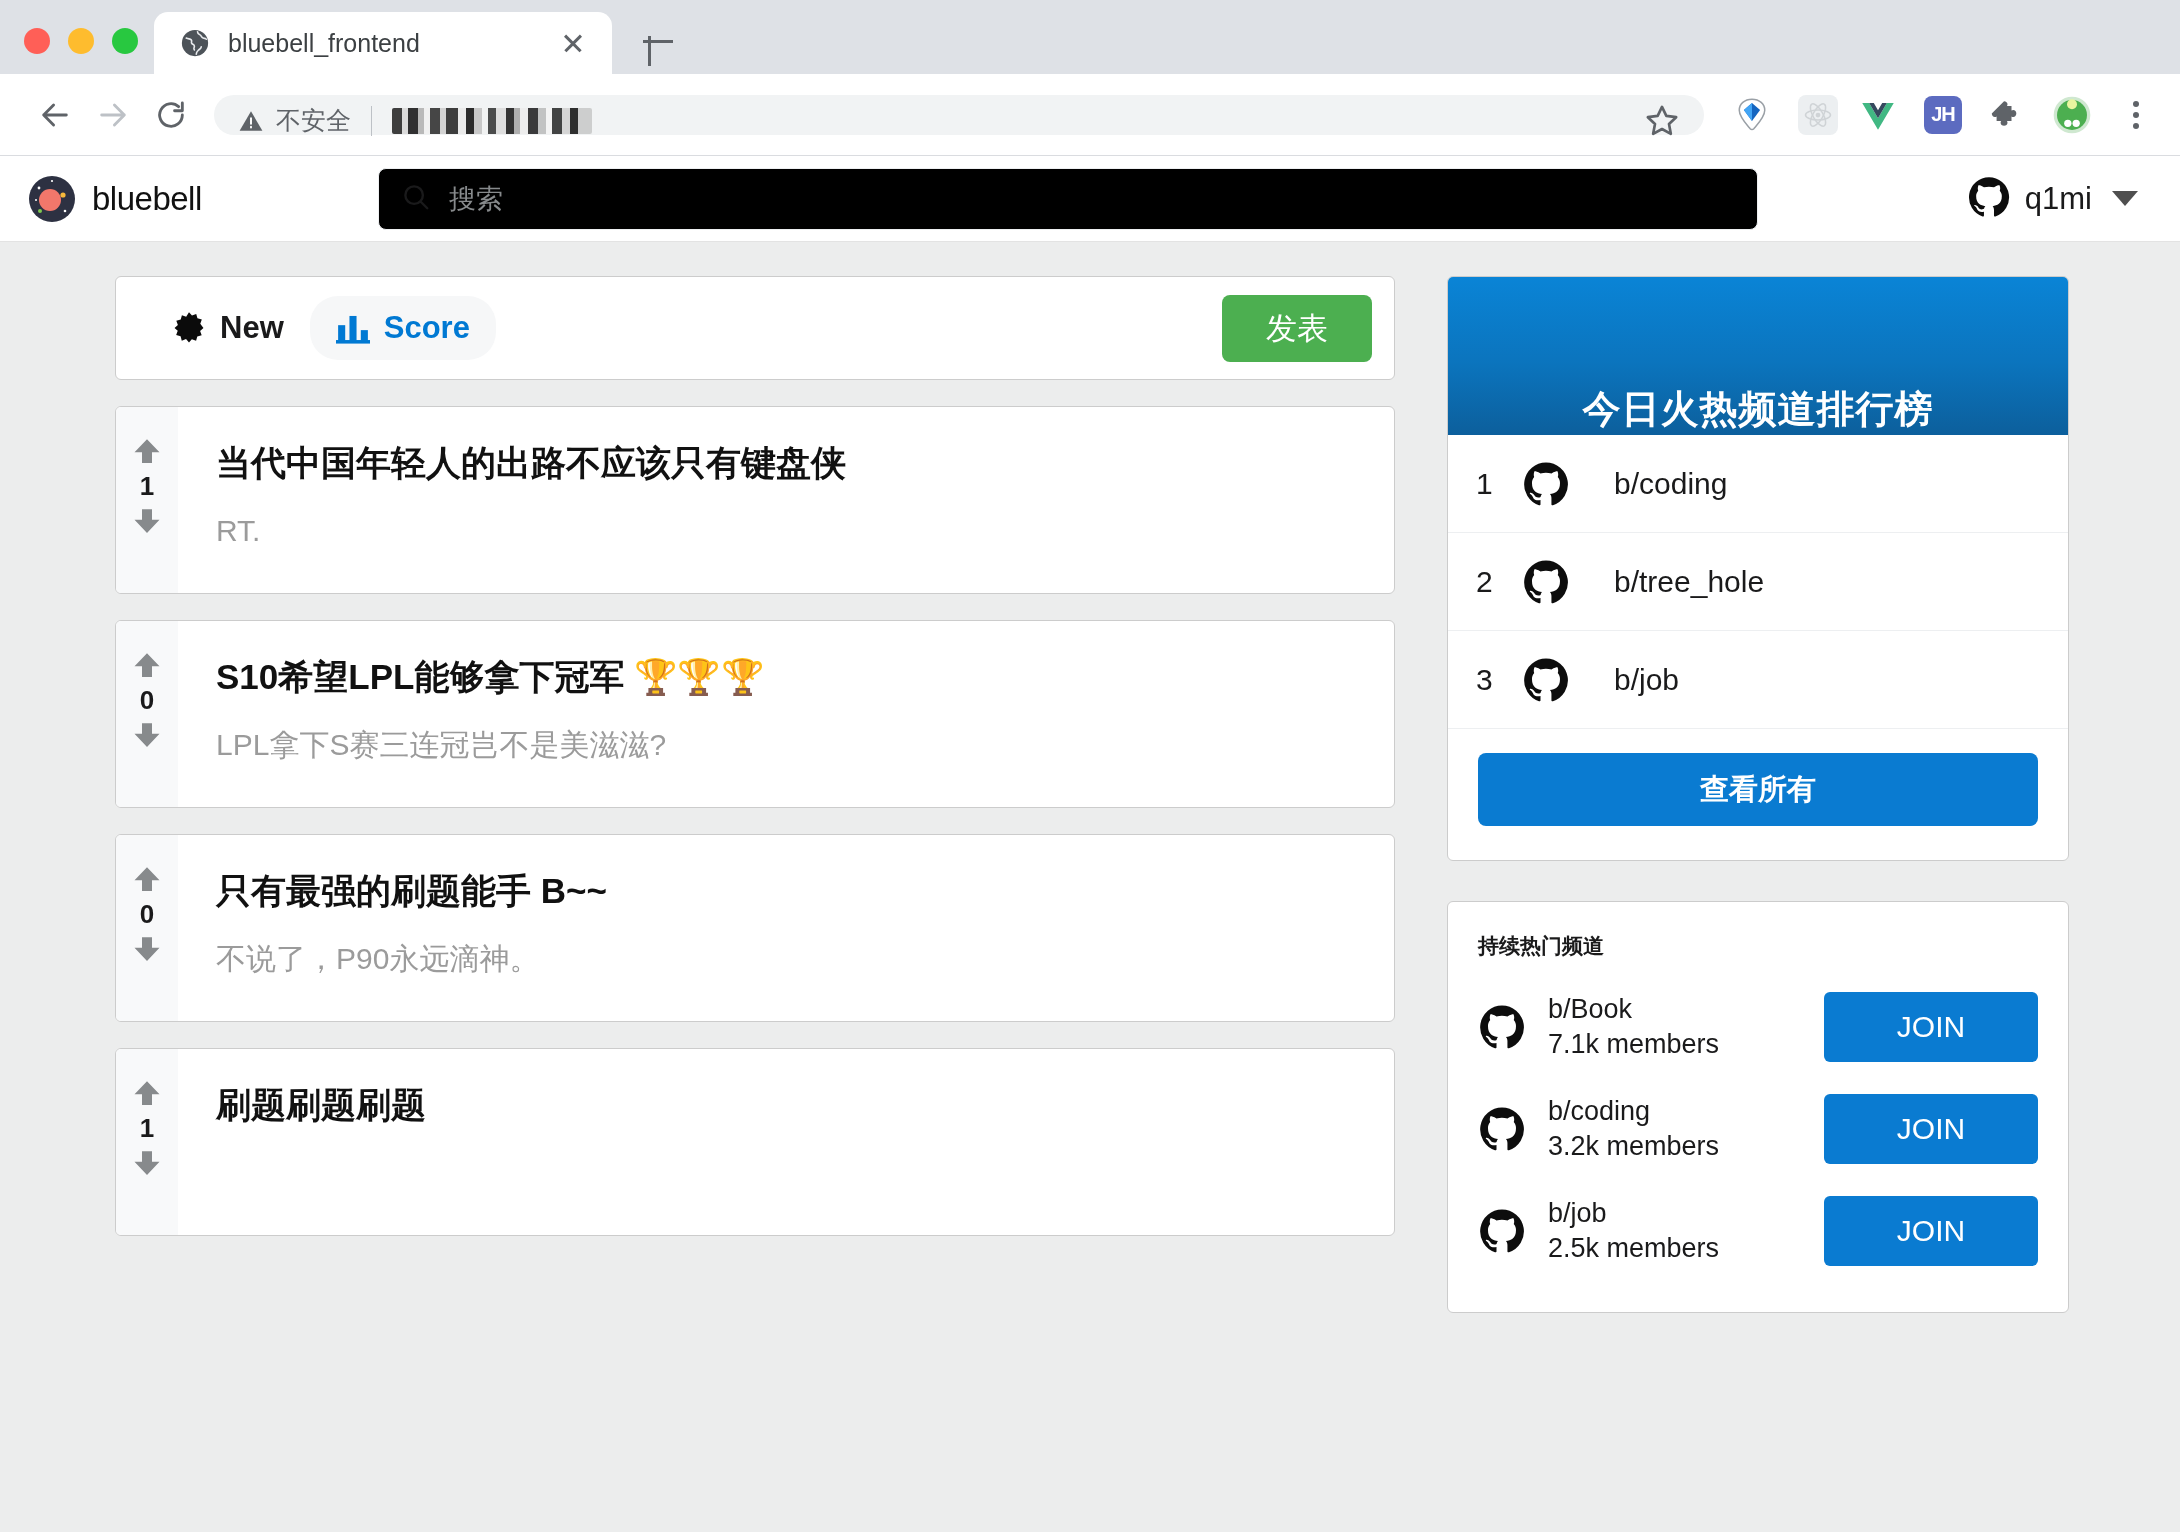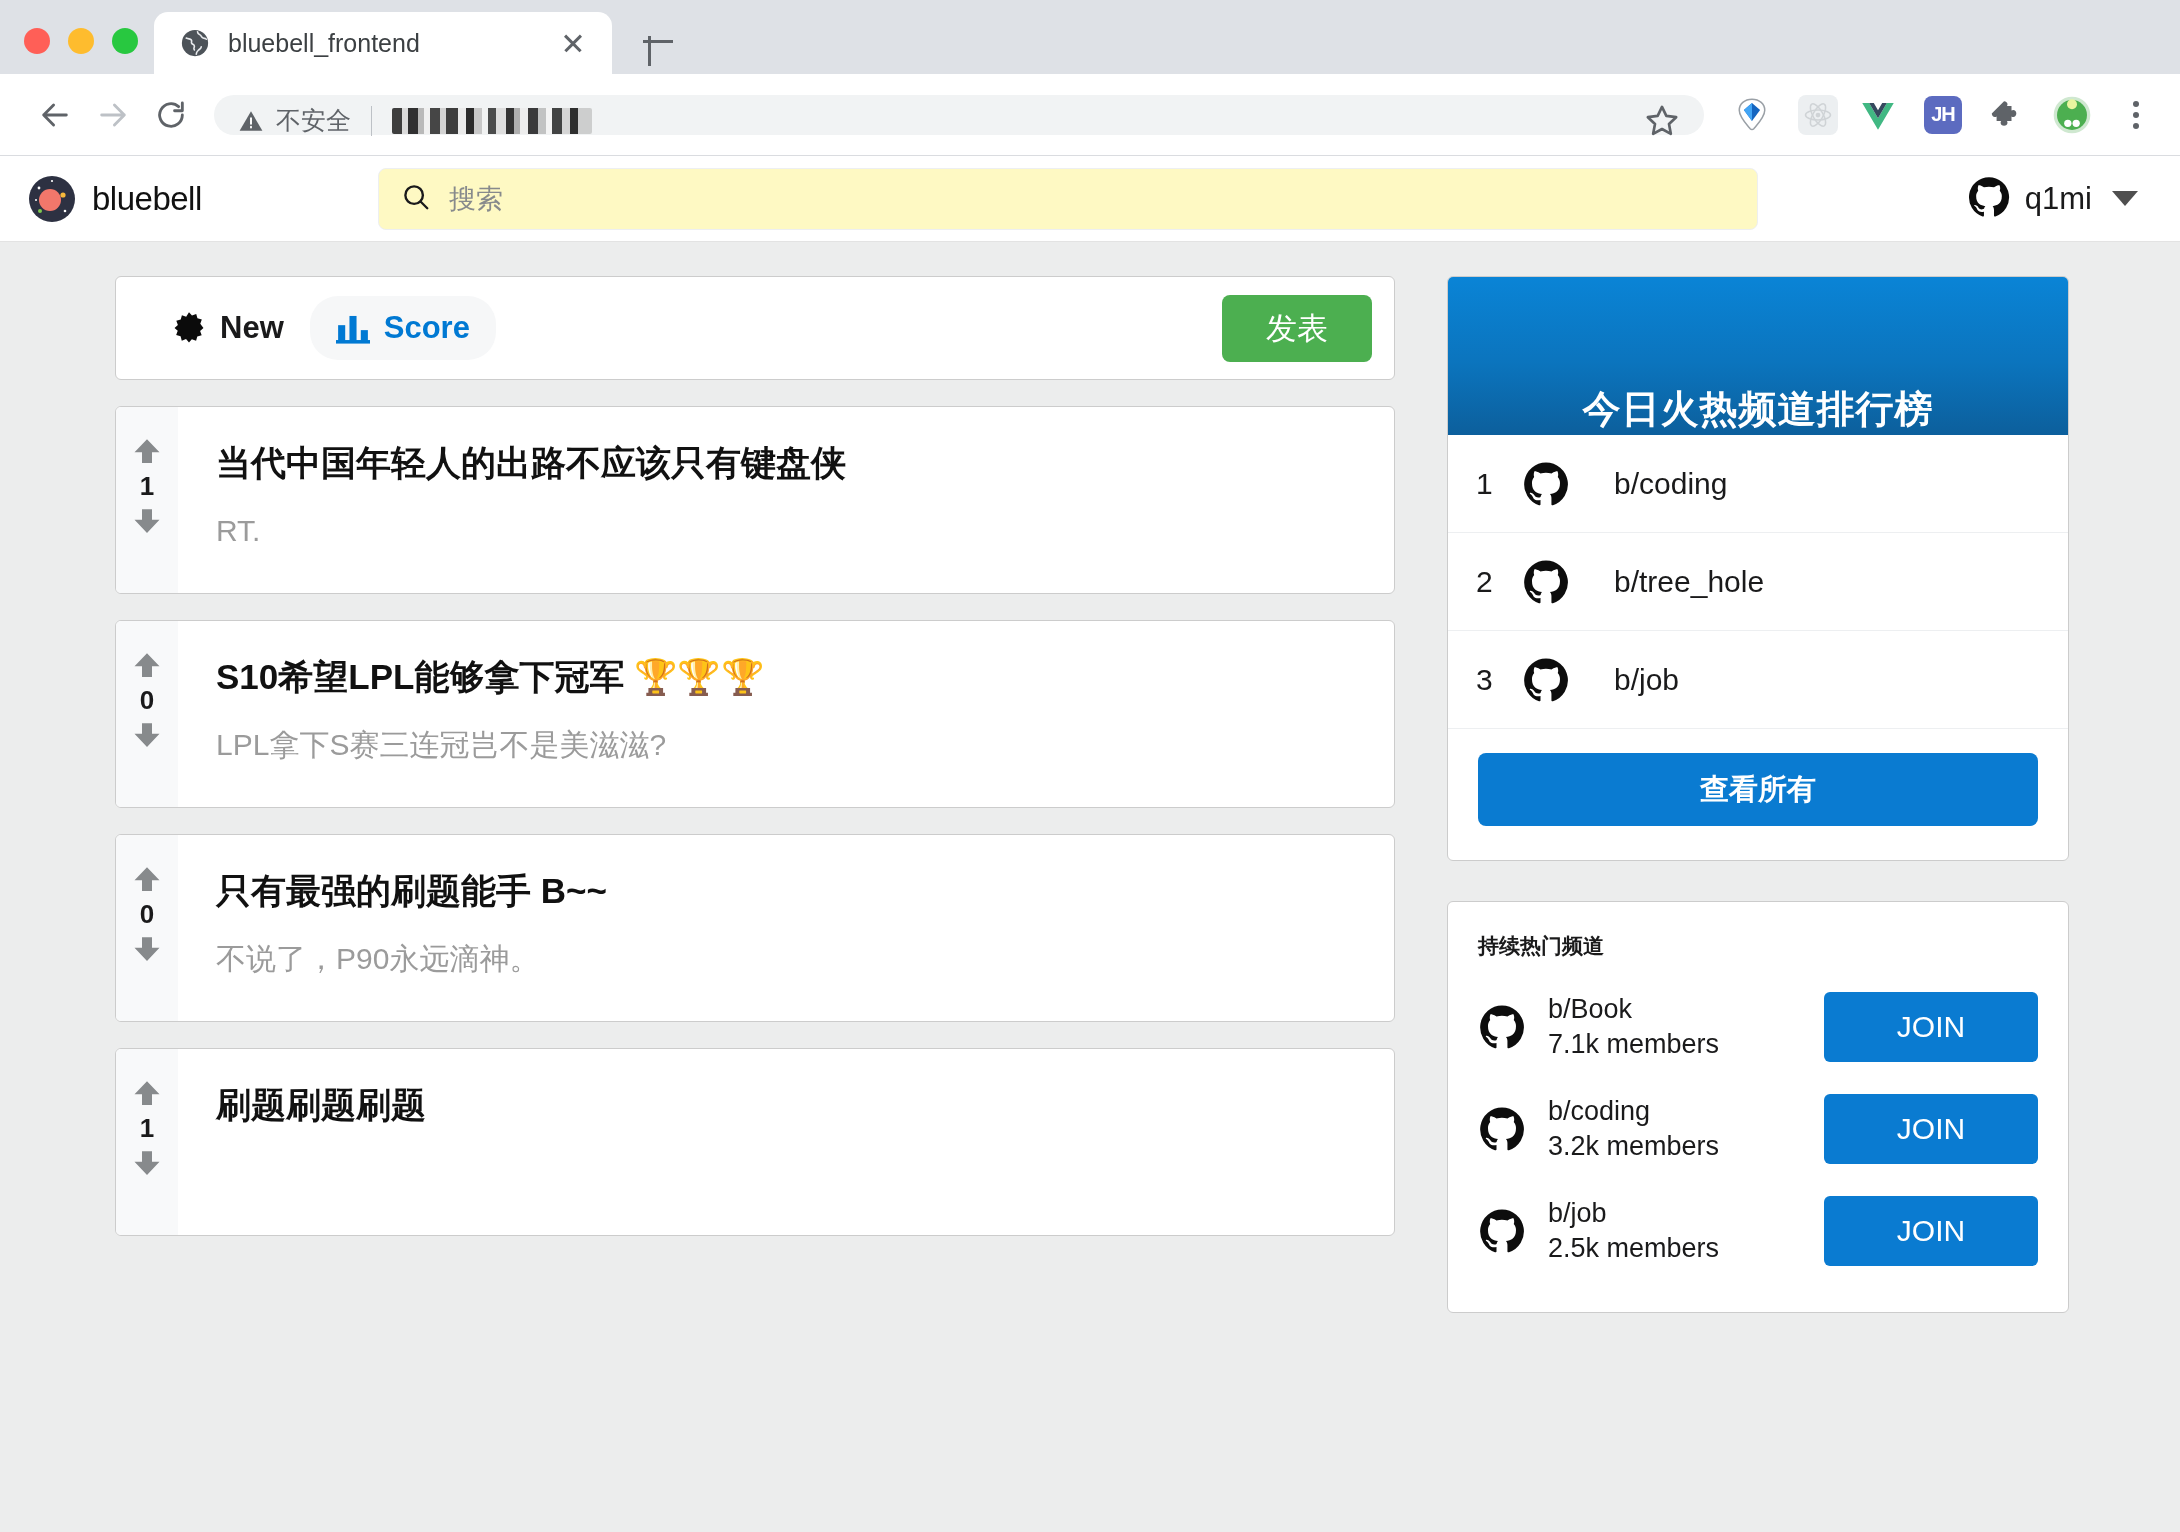--- a/index.html
+++ b/index.html
@@ -117,21 +117,21 @@
   .appbar {
     height: 86px; background: #fff; display: flex; align-items: center;
     padding: 0 36px 0 28px; flex: 0 0 86px;
     border-bottom: 1px solid #e3e3e3;
   }
   .brand { display: flex; align-items: center; gap: 16px; width: 350px; flex: 0 0 350px; }
   .brand-logo { width: 48px; height: 48px; flex: 0 0 48px; }
   .brand-name { font-size: 33px; color: #111; letter-spacing: -0.5px; }
 
   .searchbox {
-    flex: 1; max-width: 1380px; height: 62px; background: #fef9c3;
+    flex: 1; max-width: 1380px; height: 62px; background: #000000;
     border: 1px solid #edeff1; border-radius: 8px;
     display: flex; align-items: center; padding: 0 22px; gap: 18px;
   }
   .search-ph { font-size: 27px; color: #878a8c; }
 
   .userbox { margin-left: auto; display: flex; align-items: center; gap: 14px; padding-right: 6px; }
   .user-name { font-size: 31px; color: #1a1a1b; }
   .caret-down { width: 0; height: 0; border-left: 13px solid transparent;
                 border-right: 13px solid transparent; border-top: 15px solid #4f4f4f; margin-left: 6px; }
 

